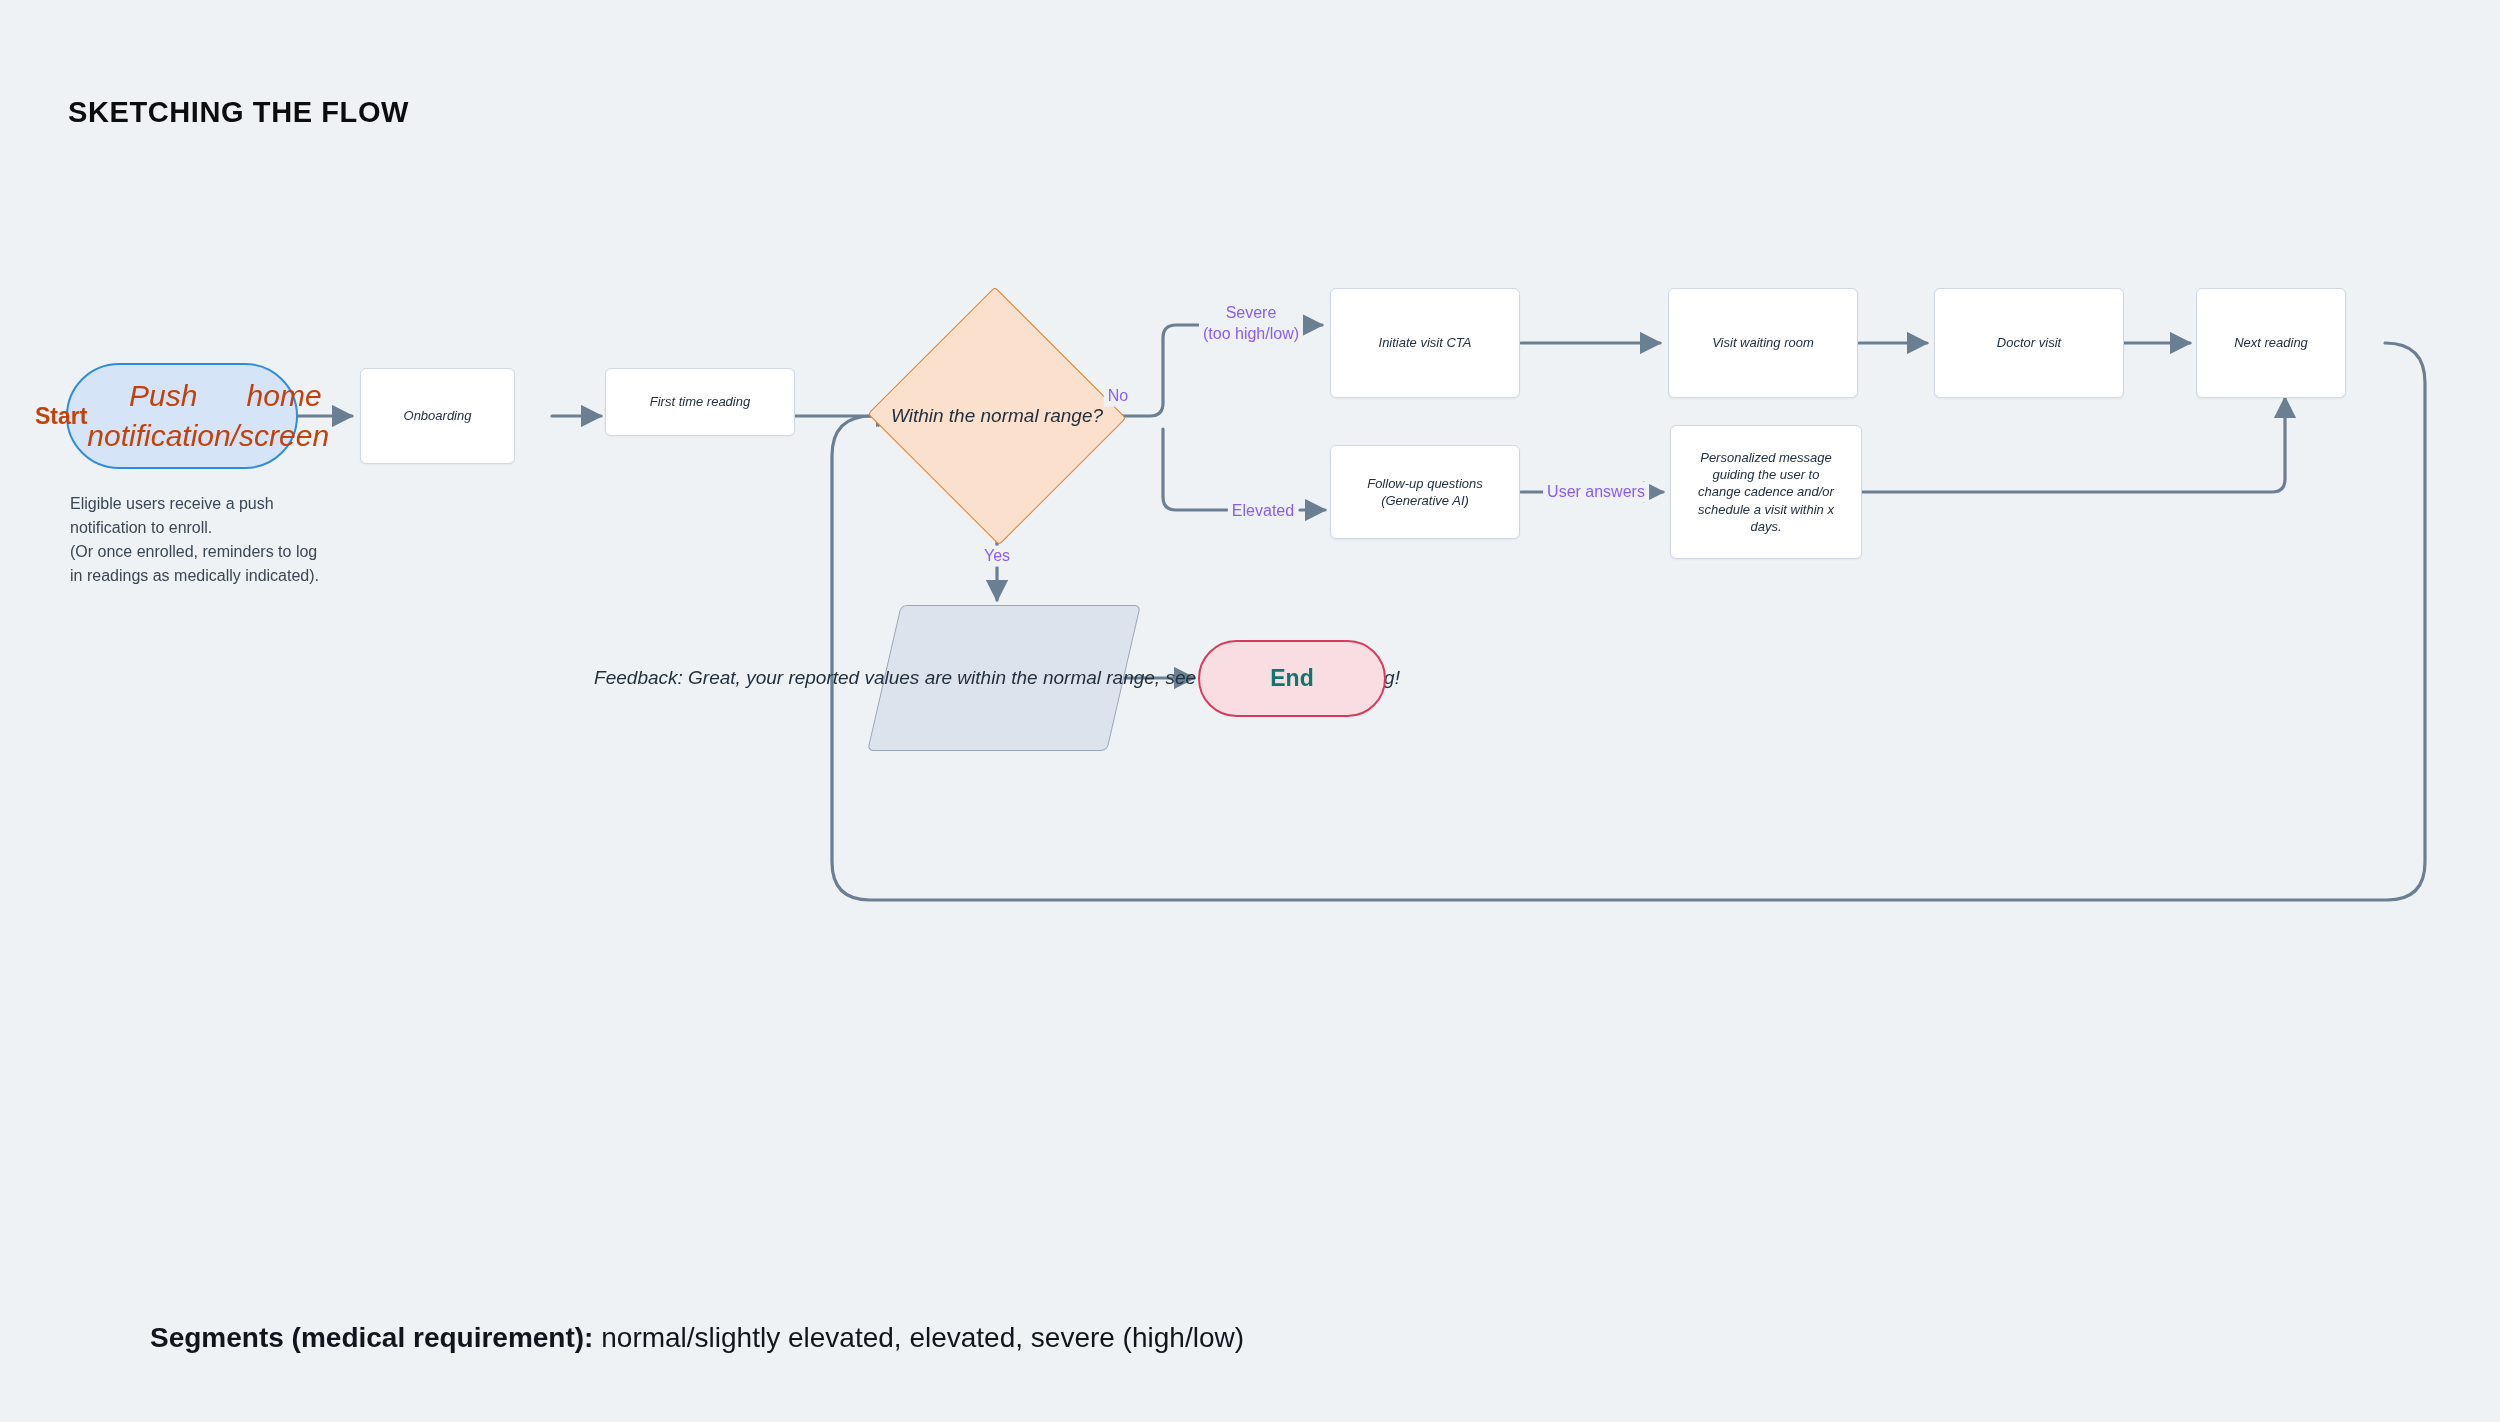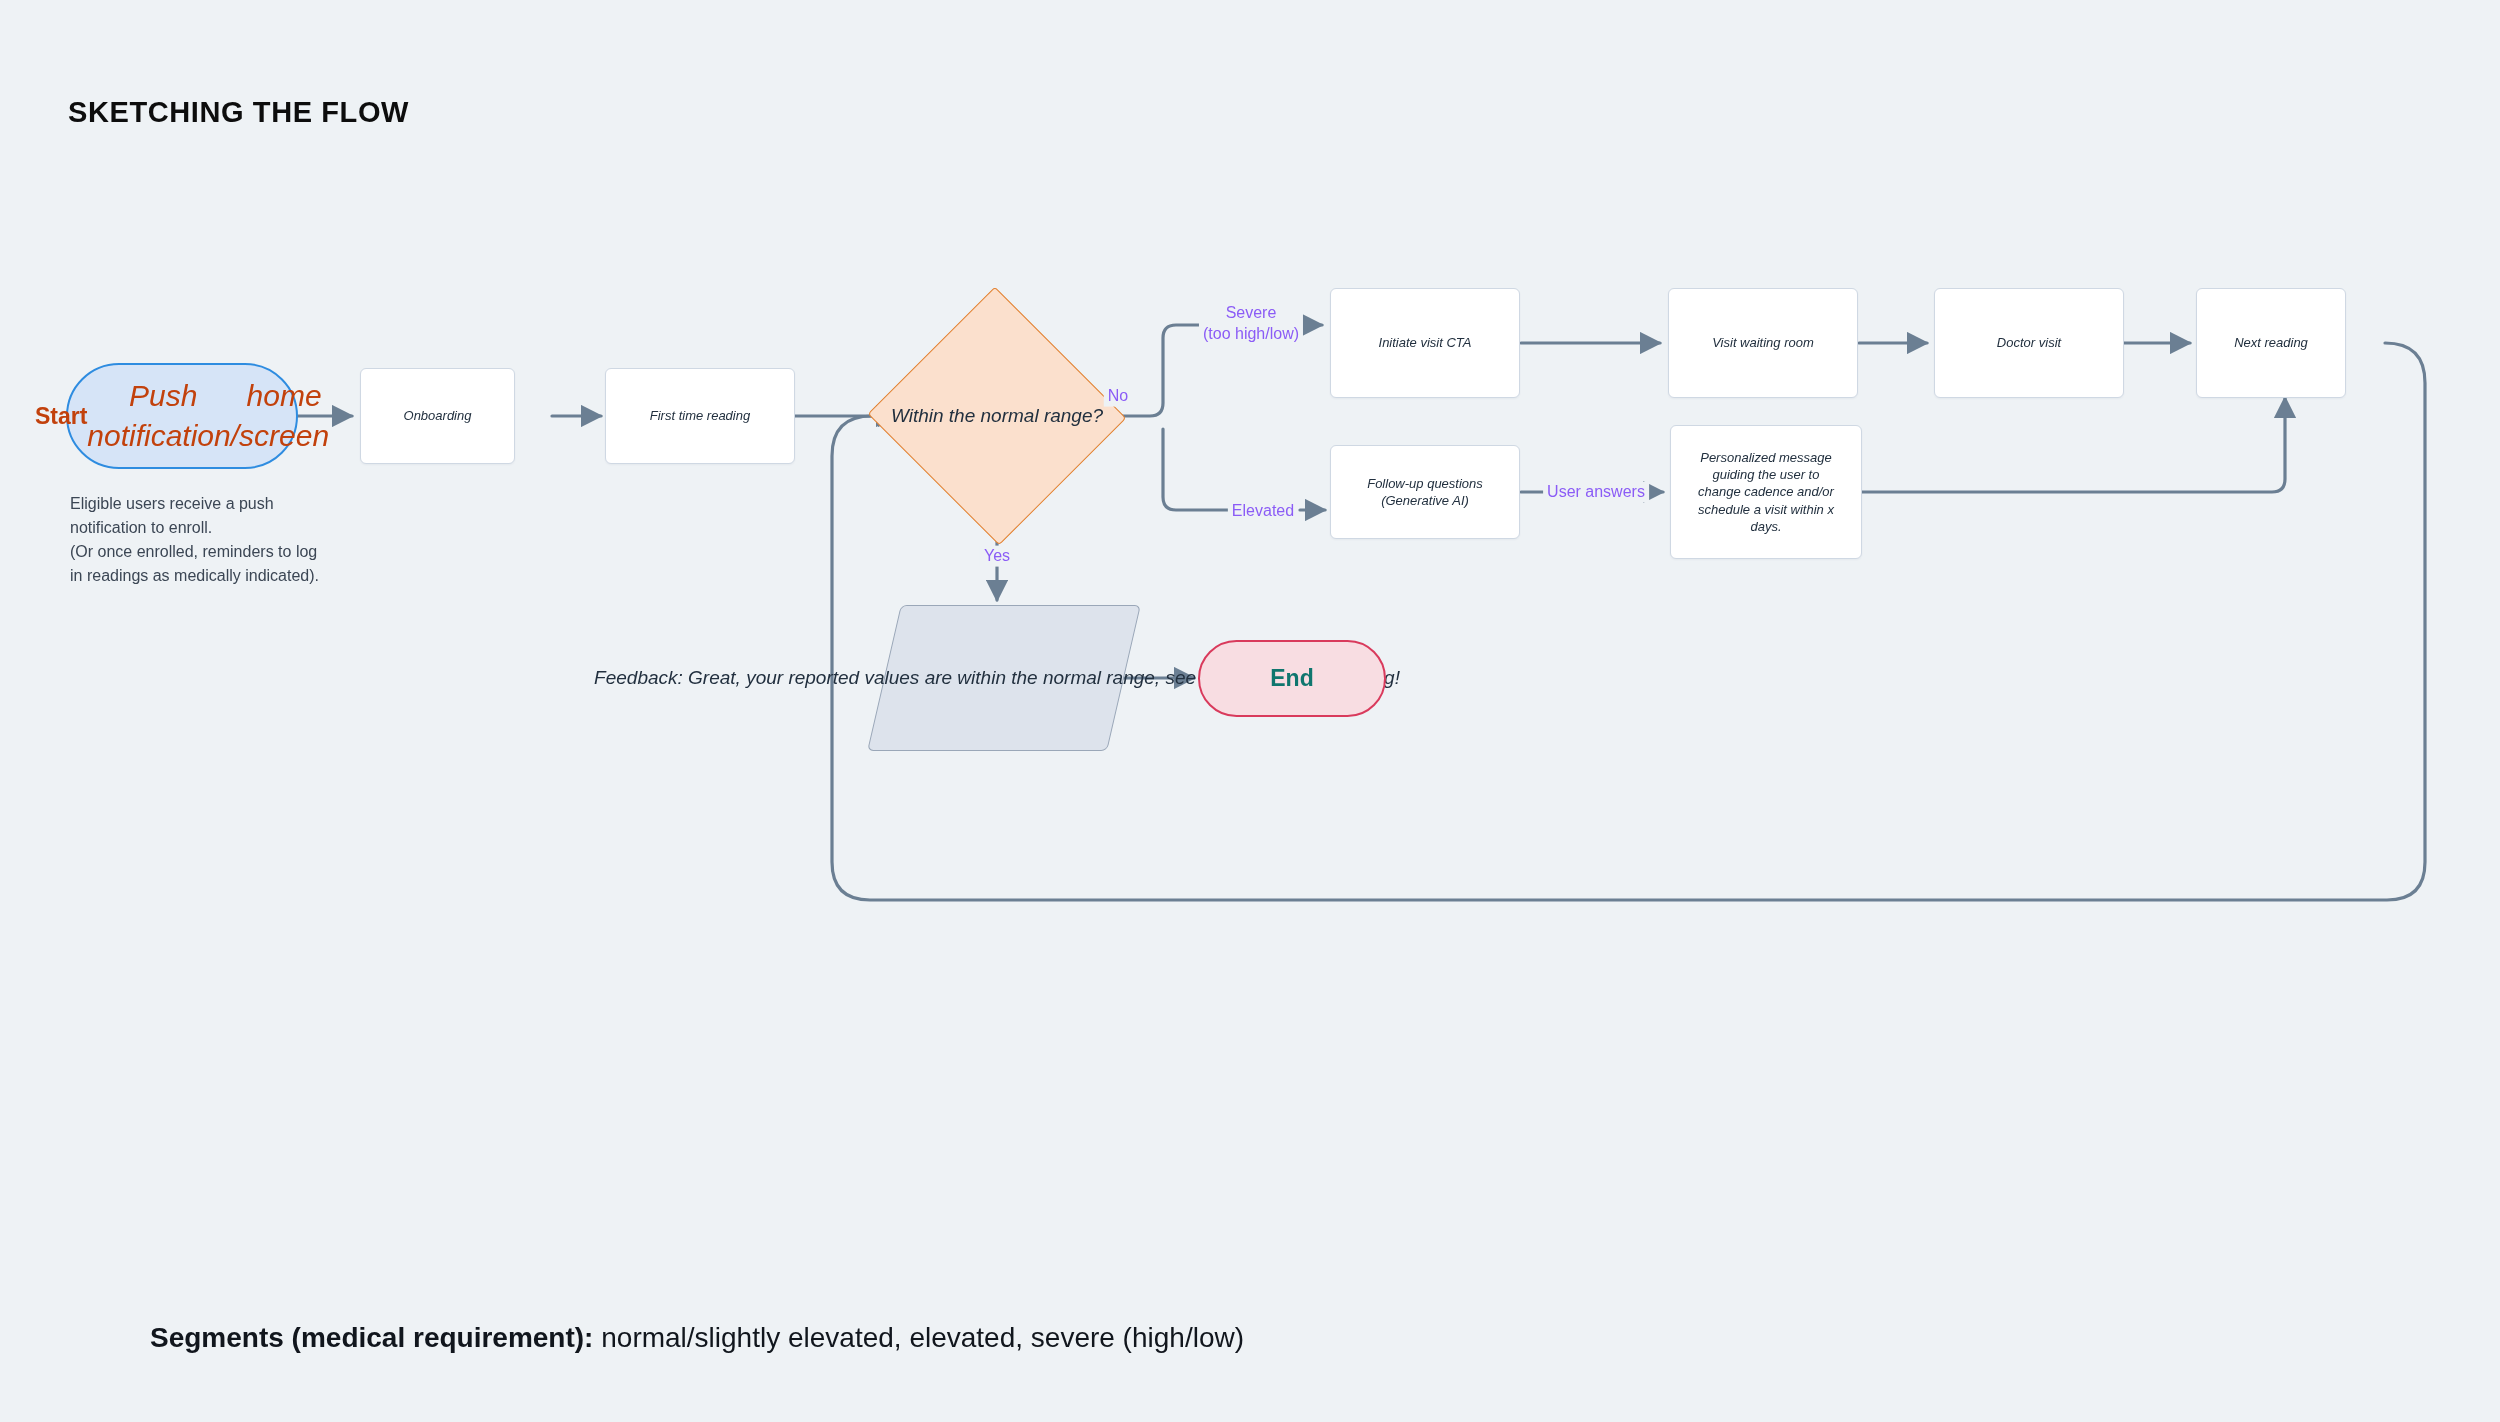--- a/index.html
+++ b/index.html
@@ -197,21 +197,21 @@
 </div>
 <div class="caption" style="left:70px; top:492px; width:270px;">Eligible users receive a push
 notification to enroll.
 (Or once enrolled, reminders to log
 in readings as medically indicated).</div>
 
 <div class="node proc" style="left:360px; top:368px; width:155px; height:96px;">
   <span>Onboarding</span>
 </div>
 
-<div class="node proc" style="left:605px; top:368px; width:190px; height:96px;">
+<div class="node proc" style="left:605px; top:368px; width:190px; height:68px;">
   <span>First time reading</span>
 </div>
 
 <div class="node decision" style="left:904px; top:326px;"></div>
 <div class="decision-label" style="left:997px; top:416px;">Within the
 normal
 range?</div>
 
 <div class="edge-label" style="left:1118px; top:396px;">No</div>
 <div class="edge-label" style="left:997px; top:556px;">Yes</div>

